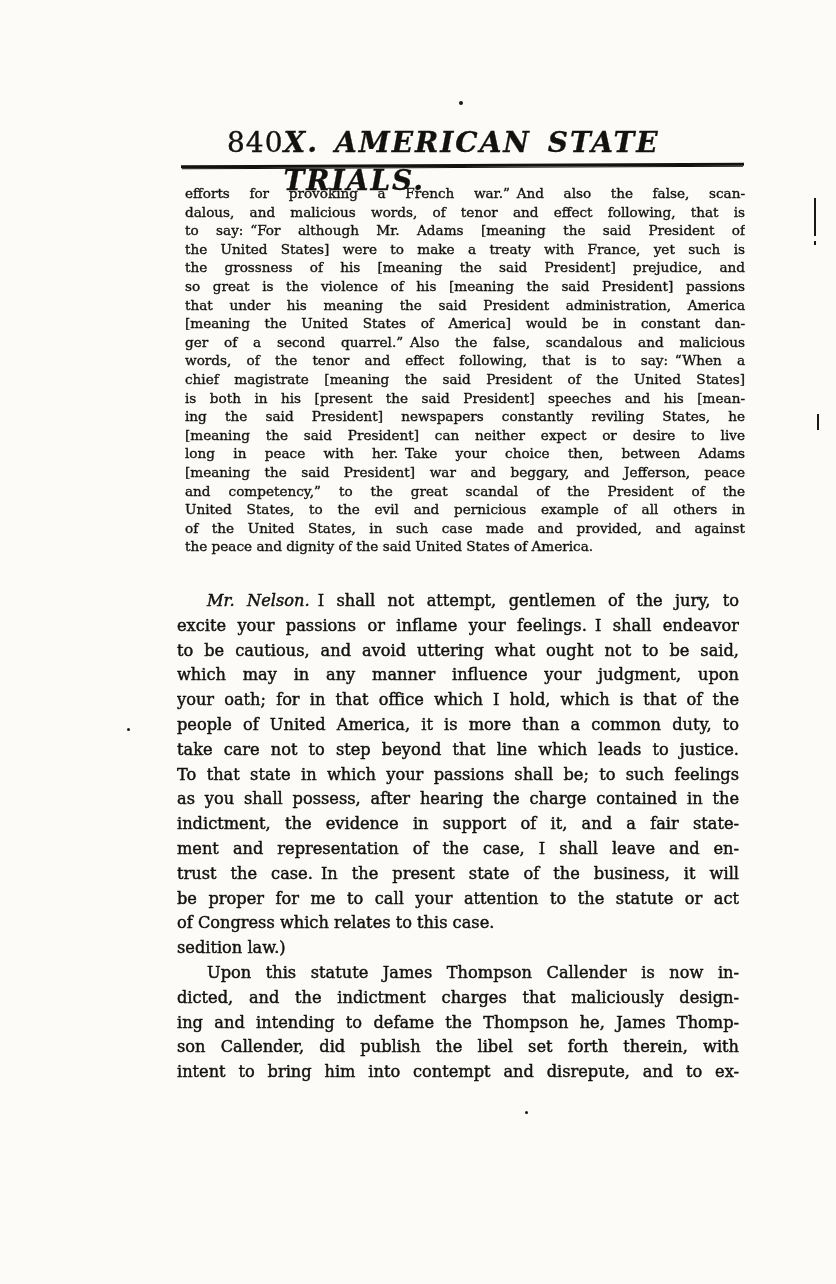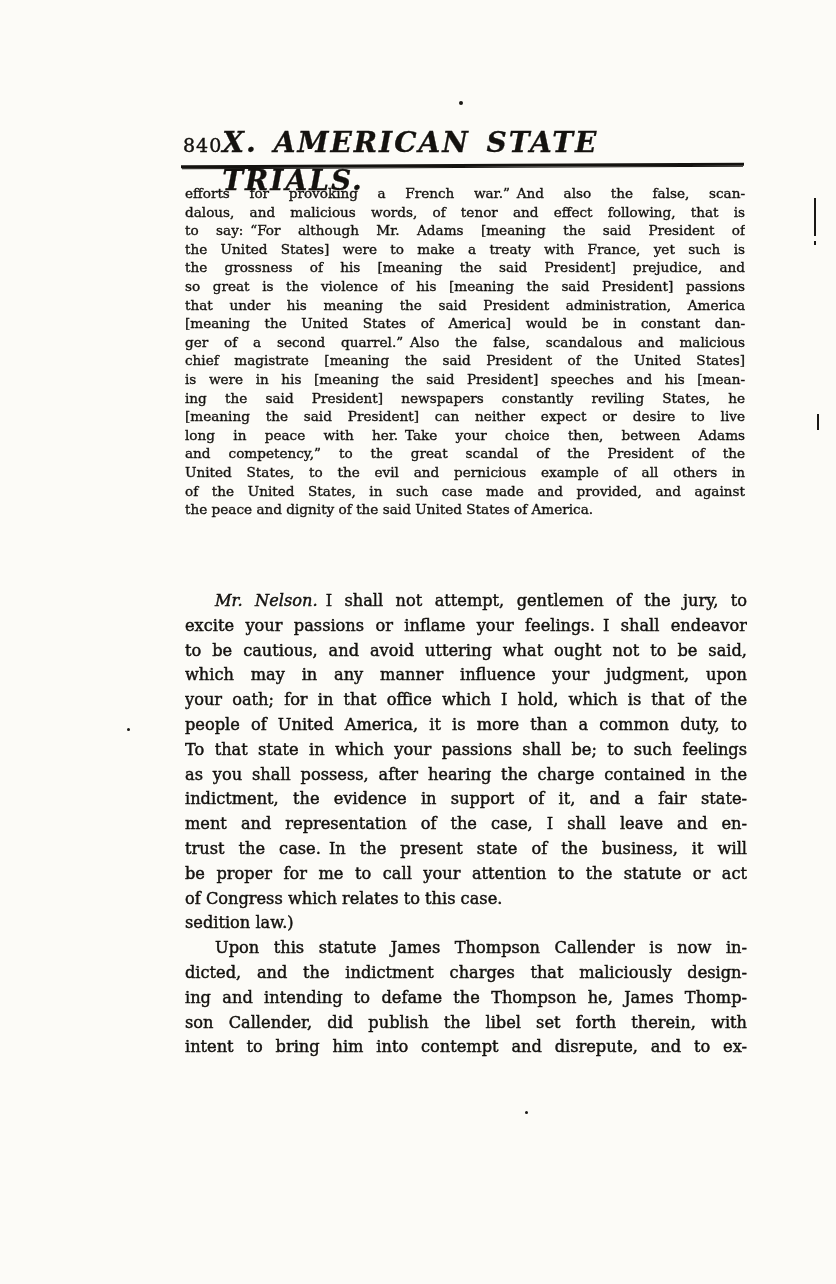--- a/index.html
+++ b/index.html
@@ -10,21 +10,21 @@
     overflow:hidden;
     font-family:"DejaVu Serif","Liberation Serif",serif;
     color:#14120f;
   }
   
   .header{
     position:absolute;left:183px;top:124px;width:564px;height:38px;
     display:flex;align-items:baseline;
   }
   .page-number{
-    font-size:19px;line-height:38px;letter-spacing:1px;
+    font-size:28px;line-height:38px;letter-spacing:1px;margin-left:44px;
     -webkit-text-stroke:0.4px #14120f;
   }
   .header-title{
     flex:1;
     font-size:28px;font-style:italic;font-weight:bold;
     letter-spacing:2px;word-spacing:5px;line-height:38px;
     -webkit-text-stroke:0.3px #14120f;
   }
   .header-rule{
     position:absolute;left:181px;top:164px;width:563px;height:3px;
@@ -32,21 +32,21 @@
     box-shadow:0 2px 0 -1px #14120f;
   }
   
   .indictment{
     position:absolute;left:185px;top:184px;width:560px;
     font-size:13.6px;line-height:18.6px;
     -webkit-text-stroke:0.35px #14120f;
   }
   
   .body-text{
-    position:absolute;left:185px;top:589px;width:562px;
+    position:absolute;left:177px;top:589px;width:562px;
     font-size:16.2px;line-height:24.8px;
     -webkit-text-stroke:0.45px #14120f;
   }
   .line{
     text-align:justify;
     text-align-last:justify;
     white-space:normal;
     overflow:hidden;
   }
   .line.last{text-align-last:left;}
@@ -77,39 +77,42 @@
   <div class="indictment">
       <div class="line"><span>efforts for provoking a French war.” And also the false, scan-</span></div>
       <div class="line"><span>dalous, and malicious words, of tenor and effect following, that is</span></div>
       <div class="line"><span>to say: “For although Mr. Adams [meaning the said President of</span></div>
       <div class="line"><span>the United States] were to make a treaty with France, yet such is</span></div>
       <div class="line"><span>the grossness of his [meaning the said President] prejudice, and</span></div>
       <div class="line"><span>so great is the violence of his [meaning the said President] passions</span></div>
       <div class="line"><span>that under his meaning the said President administration, America</span></div>
       <div class="line"><span>[meaning the United States of America] would be in constant dan-</span></div>
       <div class="line"><span>ger of a second quarrel.” Also the false, scandalous and malicious</span></div>
+      <div class="line"><span>words, of the tenor and effect following, that is to say: “When a</span></div>
       <div class="line"><span>chief magistrate [meaning the said President of the United States]</span></div>
-      <div class="line"><span>is were in his [meaning the said President] speeches and his [mean-</span></div>
+      <div class="line"><span>is both in his [present the said President] speeches and his [mean-</span></div>
       <div class="line"><span>ing the said President] newspapers constantly reviling States, he</span></div>
       <div class="line"><span>[meaning the said President] can neither expect or desire to live</span></div>
       <div class="line"><span>long in peace with her. Take your choice then, between Adams</span></div>
+      <div class="line"><span>[meaning the said President] war and beggary, and Jefferson, peace</span></div>
       <div class="line"><span>and competency,” to the great scandal of the President of the</span></div>
       <div class="line"><span>United States, to the evil and pernicious example of all others in</span></div>
       <div class="line"><span>of the United States, in such case made and provided, and against</span></div>
       <div class="line last"><span>the peace and dignity of the said United States of America.</span></div>
     </div>
 
   <div class="body-text">
     <div>
         <div class="line indent"><span class="it">Mr. Nelson.</span><span> I shall not attempt, gentlemen of the jury, to</span></div>
         <div class="line"><span>excite your passions or inflame your feelings. I shall endeavor</span></div>
         <div class="line"><span>to be cautious, and avoid uttering what ought not to be said,</span></div>
         <div class="line"><span>which may in any manner influence your judgment, upon</span></div>
         <div class="line"><span>your oath; for in that office which I hold, which is that of the</span></div>
         <div class="line"><span>people of United America, it is more than a common duty, to</span></div>
+        <div class="line"><span>take care not to step beyond that line which leads to justice.</span></div>
         <div class="line"><span>To that state in which your passions shall be; to such feelings</span></div>
         <div class="line"><span>as you shall possess, after hearing the charge contained in the</span></div>
         <div class="line"><span>indictment, the evidence in support of it, and a fair state-</span></div>
         <div class="line"><span>ment and representation of the case, I shall leave and en-</span></div>
         <div class="line"><span>trust the case. In the present state of the business, it will</span></div>
         <div class="line"><span>be proper for me to call your attention to the statute or act</span></div>
         <div class="line last"><span>of Congress which relates to this case.</span></div>
       </div>
     <div>
         <div class="line last"><span>sedition law.)</span></div>

